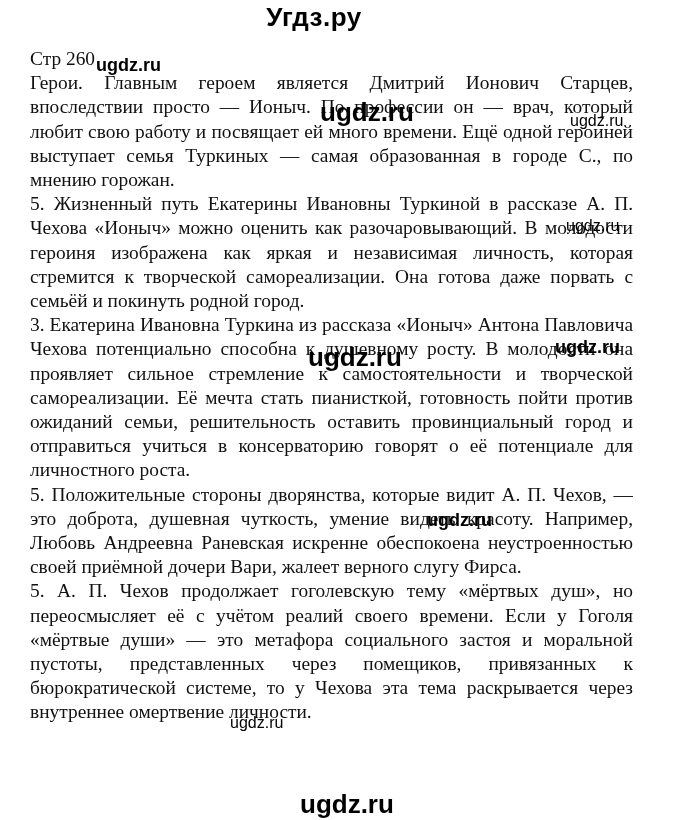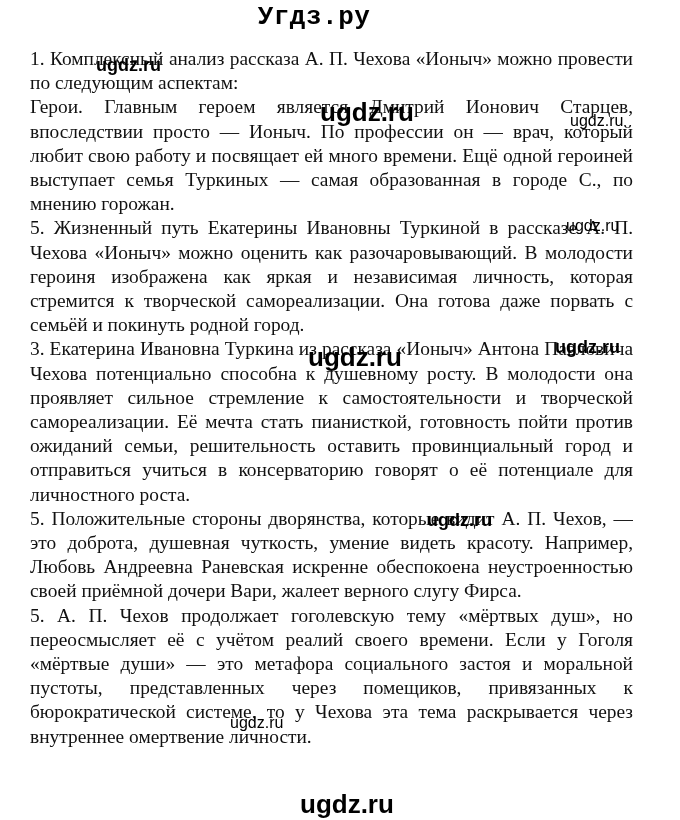--- a/index.html
+++ b/index.html
@@ -1,19 +1,19 @@
 <!DOCTYPE html>
 <html><head>
 <meta charset="utf-8">
 <style>
   html, body { margin: 0; padding: 0; background: #ffffff; }
   body { width: 680px; height: 820px; position: relative; overflow: hidden; }
   .site-title {
     position: absolute; left: 0; top: 2px; width: 628px; text-align: center;
-    font-family: Liberation Mono, monospace; font-weight: bold; font-size: 26px;
+    font-family: Liberation Sans, sans-serif; font-weight: bold; font-size: 26px;
     color: #000; letter-spacing: 0.5px;
   }
   .doc {
     position: absolute; left: 30px; top: 47px; width: 603px;
     font-family: "Liberation Serif", serif; font-size: 19.4px; line-height: 24.2px;
     color: #111;
   }
   .page-ref { margin: 0; }
   .para { margin: 0; text-align: justify; }
   .wm {
@@ -23,21 +23,21 @@
   .wm-small { font-size: 16px; font-weight: normal; }
   .wm-mid { font-size: 18px; }
   .wm-big { font-size: 26px; }
 </style>
 </head>
 <body>
 
 <div class="site-title">Угдз.ру</div>
 
 <div class="doc">
-  <p class="para">1. Комплексный анализ рассказа А. П. Чехова «Ионыч» можно провести по следующим аспектам:</p>
+  <p class="page-ref">Стр 260</p>
   <p class="para">Герои. Главным героем является Дмитрий Ионович Старцев, впоследствии просто — Ионыч. По профессии он — врач, который любит свою работу и посвящает ей много времени. Ещё одной героиней выступает семья Туркиных — самая образованная в городе С., по мнению горожан.</p>
   <p class="para">5. Жизненный путь Екатерины Ивановны Туркиной в рассказе А. П. Чехова «Ионыч» можно оценить как разочаровывающий. В молодости героиня изображена как яркая и независимая личность, которая стремится к творческой самореализации. Она готова даже порвать с семьёй и покинуть родной город.</p>
   <p class="para">3. Екатерина Ивановна Туркина из рассказа «Ионыч» Антона Павловича Чехова потенциально способна к душевному росту. В молодости она проявляет сильное стремление к самостоятельности и творческой самореализации. Её мечта стать пианисткой, готовность пойти против ожиданий семьи, решительность оставить провинциальный город и отправиться учиться в консерваторию говорят о её потенциале для личностного роста.</p>
   <p class="para">5. Положительные стороны дворянства, которые видит А. П. Чехов, — это доброта, душевная чуткость, умение видеть красоту. Например, Любовь Андреевна Раневская искренне обеспокоена неустроенностью своей приёмной дочери Вари, жалеет верного слугу Фирса.</p>
   <p class="para">5. А. П. Чехов продолжает гоголевскую тему «мёртвых душ», но переосмысляет её с учётом реалий своего времени. Если у Гоголя «мёртвые души» — это метафора социального застоя и моральной пустоты, представленных через помещиков, привязанных к бюрократической системе, то у Чехова эта тема раскрывается через внутреннее омертвение личности.</p>
 </div>
 
 <div class="wm wm-mid" style="left:96px;top:55px;">ugdz.ru</div>
 <div class="wm wm-big" style="left:320px;top:97px;">ugdz.ru</div>
 <div class="wm wm-small" style="left:570px;top:112px;">ugdz.ru</div>

